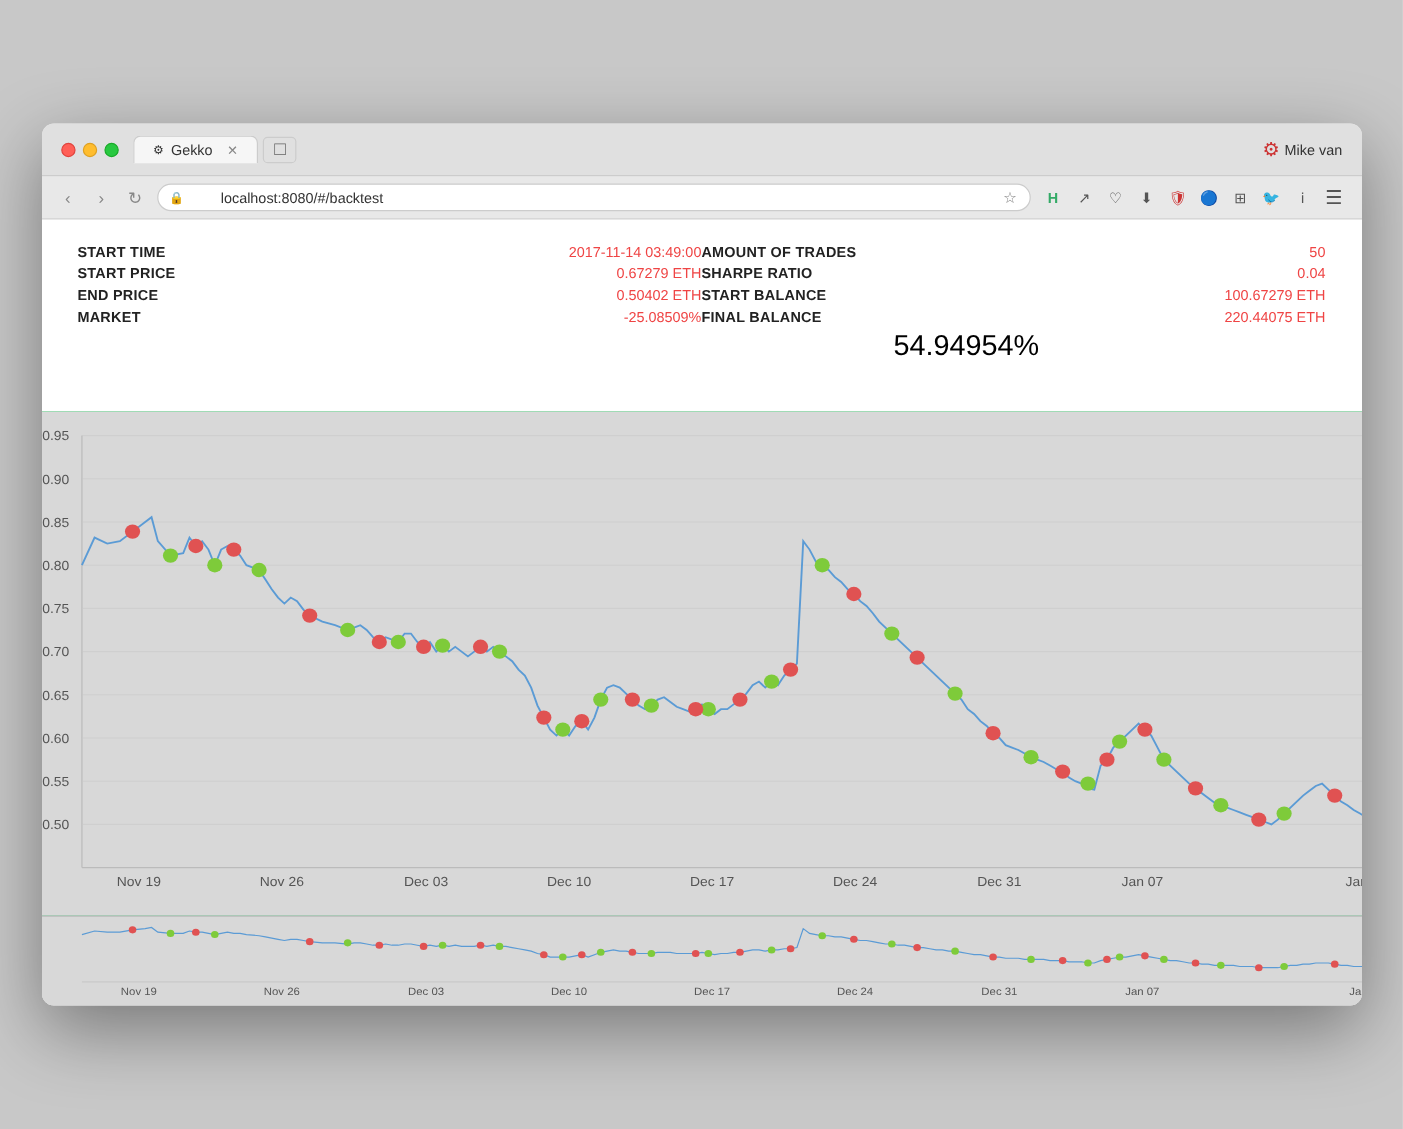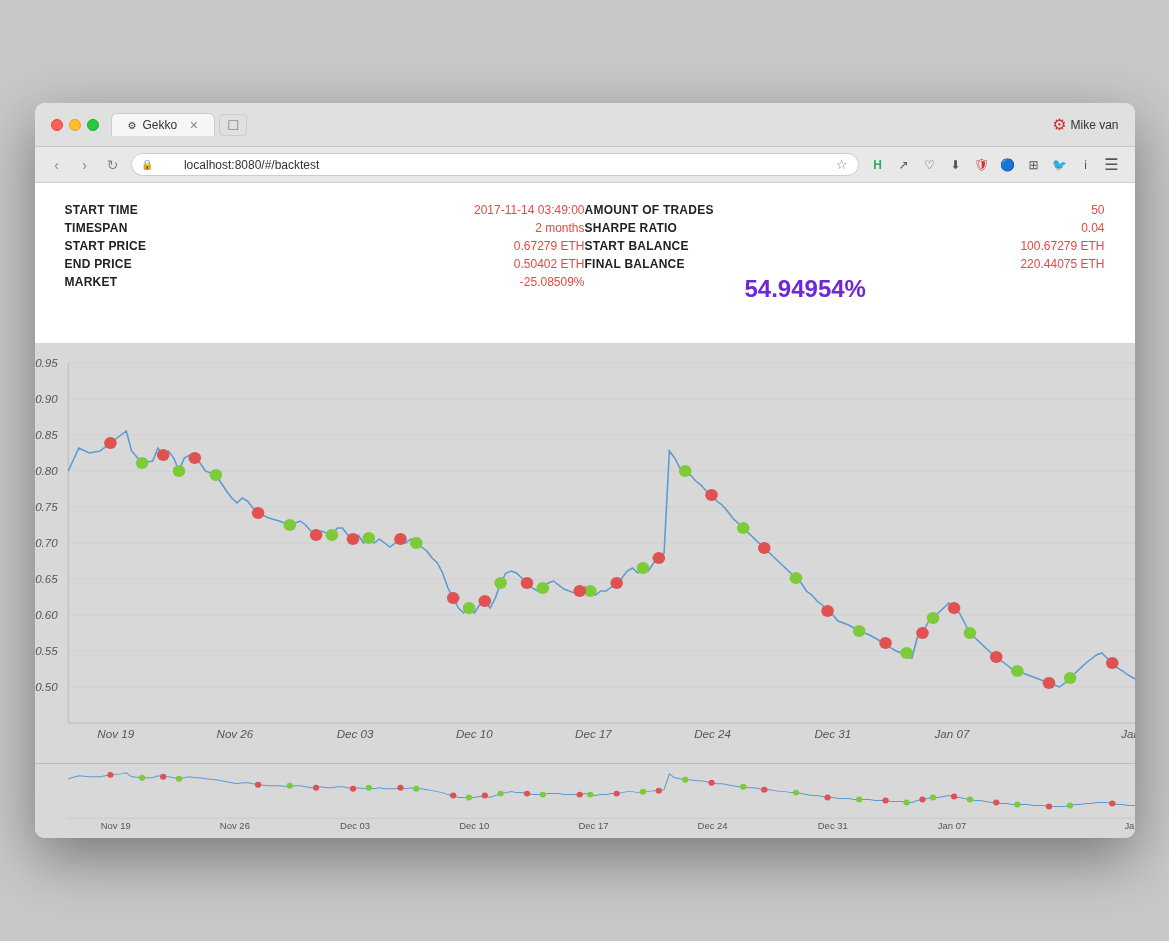--- a/index.html
+++ b/index.html
@@ -147,36 +147,35 @@
       color: #222;
       min-width: 160px;
       letter-spacing: 0.02em;
     }
     .stat-value {
       font-size: 12px;
       color: #ef4444;
     }
     .simulated-profit-value {
       font-size: 24px;
-      font-weight: 700;
-      color: #6d28d9;
+      font-weight: 400;
+      color: #000000;
       margin-top: 4px;
       margin-left: 160px;
     }
     .chart-container {
       background: #d8d8d8;
       margin: 0 -30px;
       padding: 0;
     }
     .main-chart {
       position: relative;
       height: 420px;
       background: #22c55e;
       overflow: hidden;
-      font-style: italic;
     }
     .chart-svg {
       width: 100%;
       height: 100%;
     }
     .mini-chart {
       position: relative;
       height: 75px;
       background: #d8d8d8;
       border-top: 1px solid #bbb;
@@ -237,24 +236,20 @@
     </div>
   </div>
 
   <div class="content-area">
     <div class="stats-grid">
 
       <div class="stats-col">
         <div class="stat-row">
           <span class="stat-label">START TIME</span>
           <span class="stat-value">2017-11-14 03:49:00</span>
-        </div>
-        <div class="stat-row">
-          <span class="stat-label">TIMESPAN</span>
-          <span class="stat-value">2 months</span>
         </div>
         <div class="stat-row">
           <span class="stat-label">START PRICE</span>
           <span class="stat-value">0.67279 ETH</span>
         </div>
         <div class="stat-row">
           <span class="stat-label">END PRICE</span>
           <span class="stat-value">0.50402 ETH</span>
         </div>
         <div class="stat-row">

